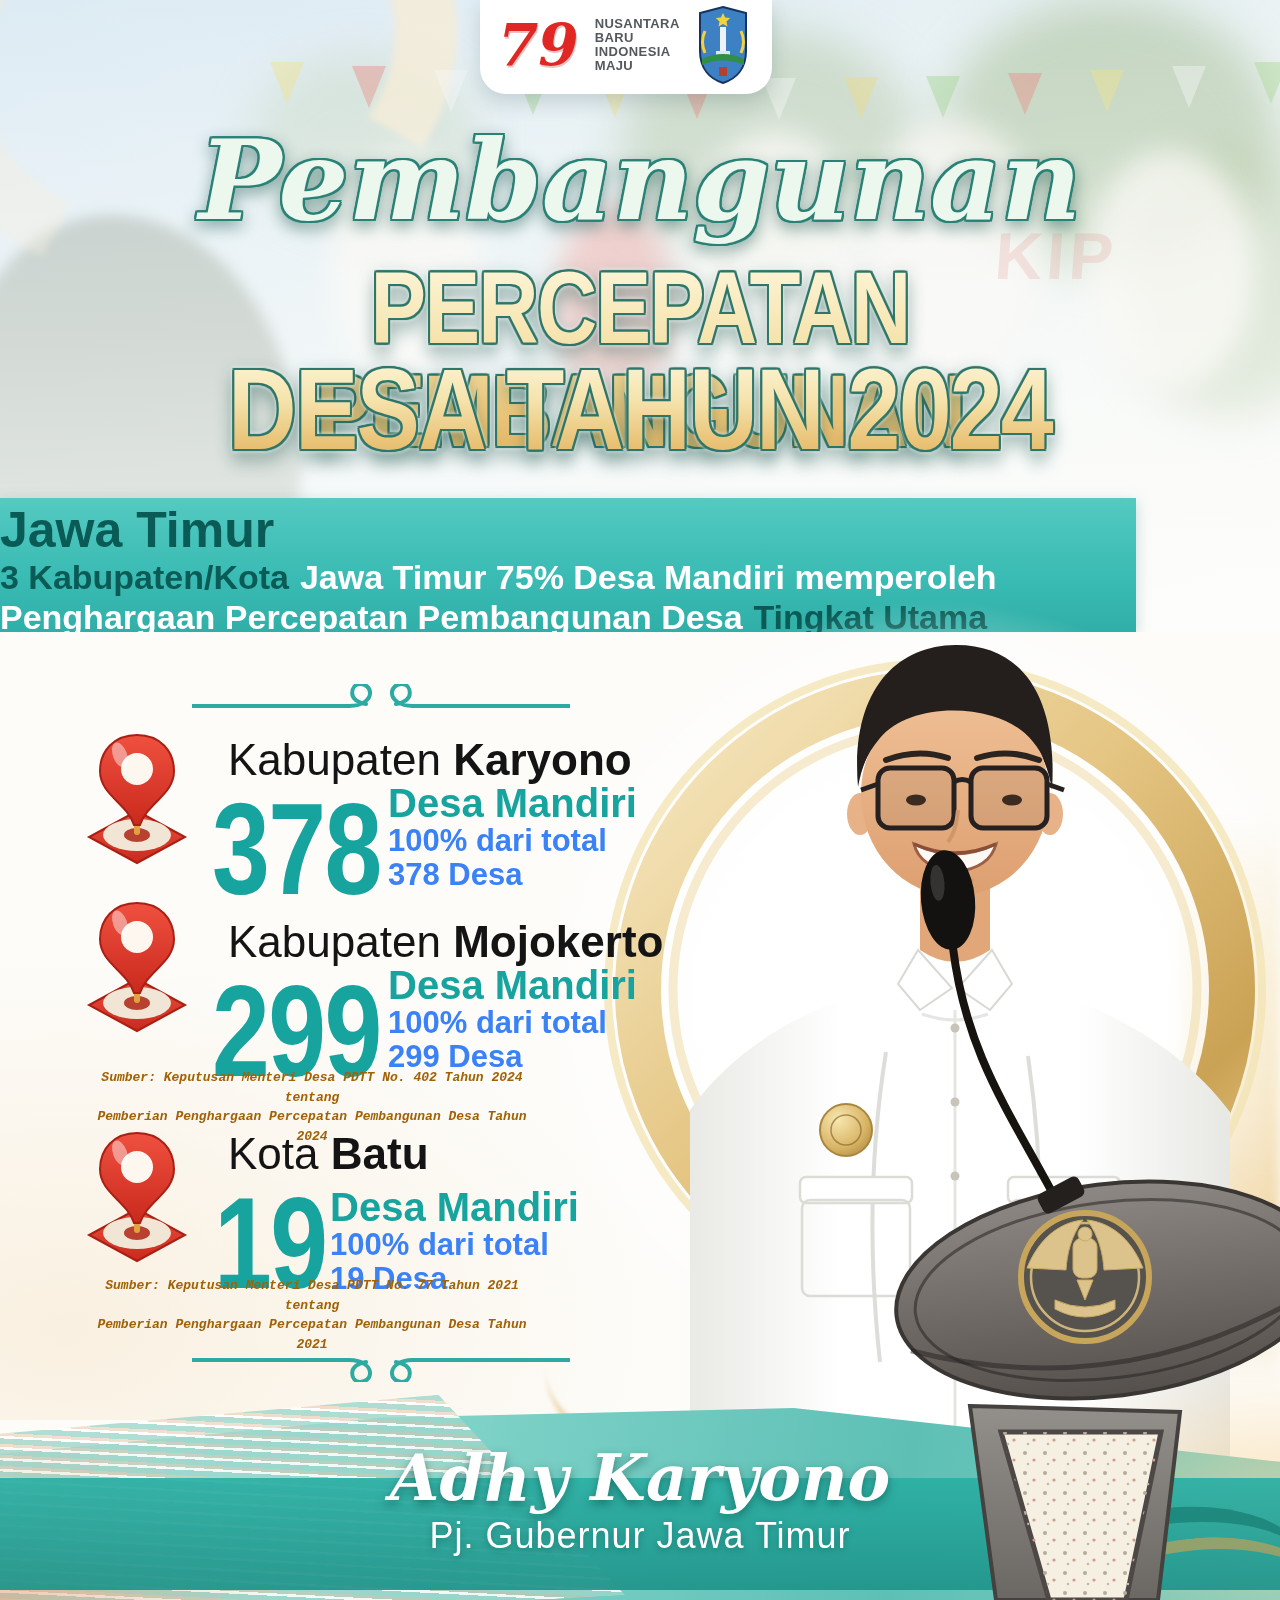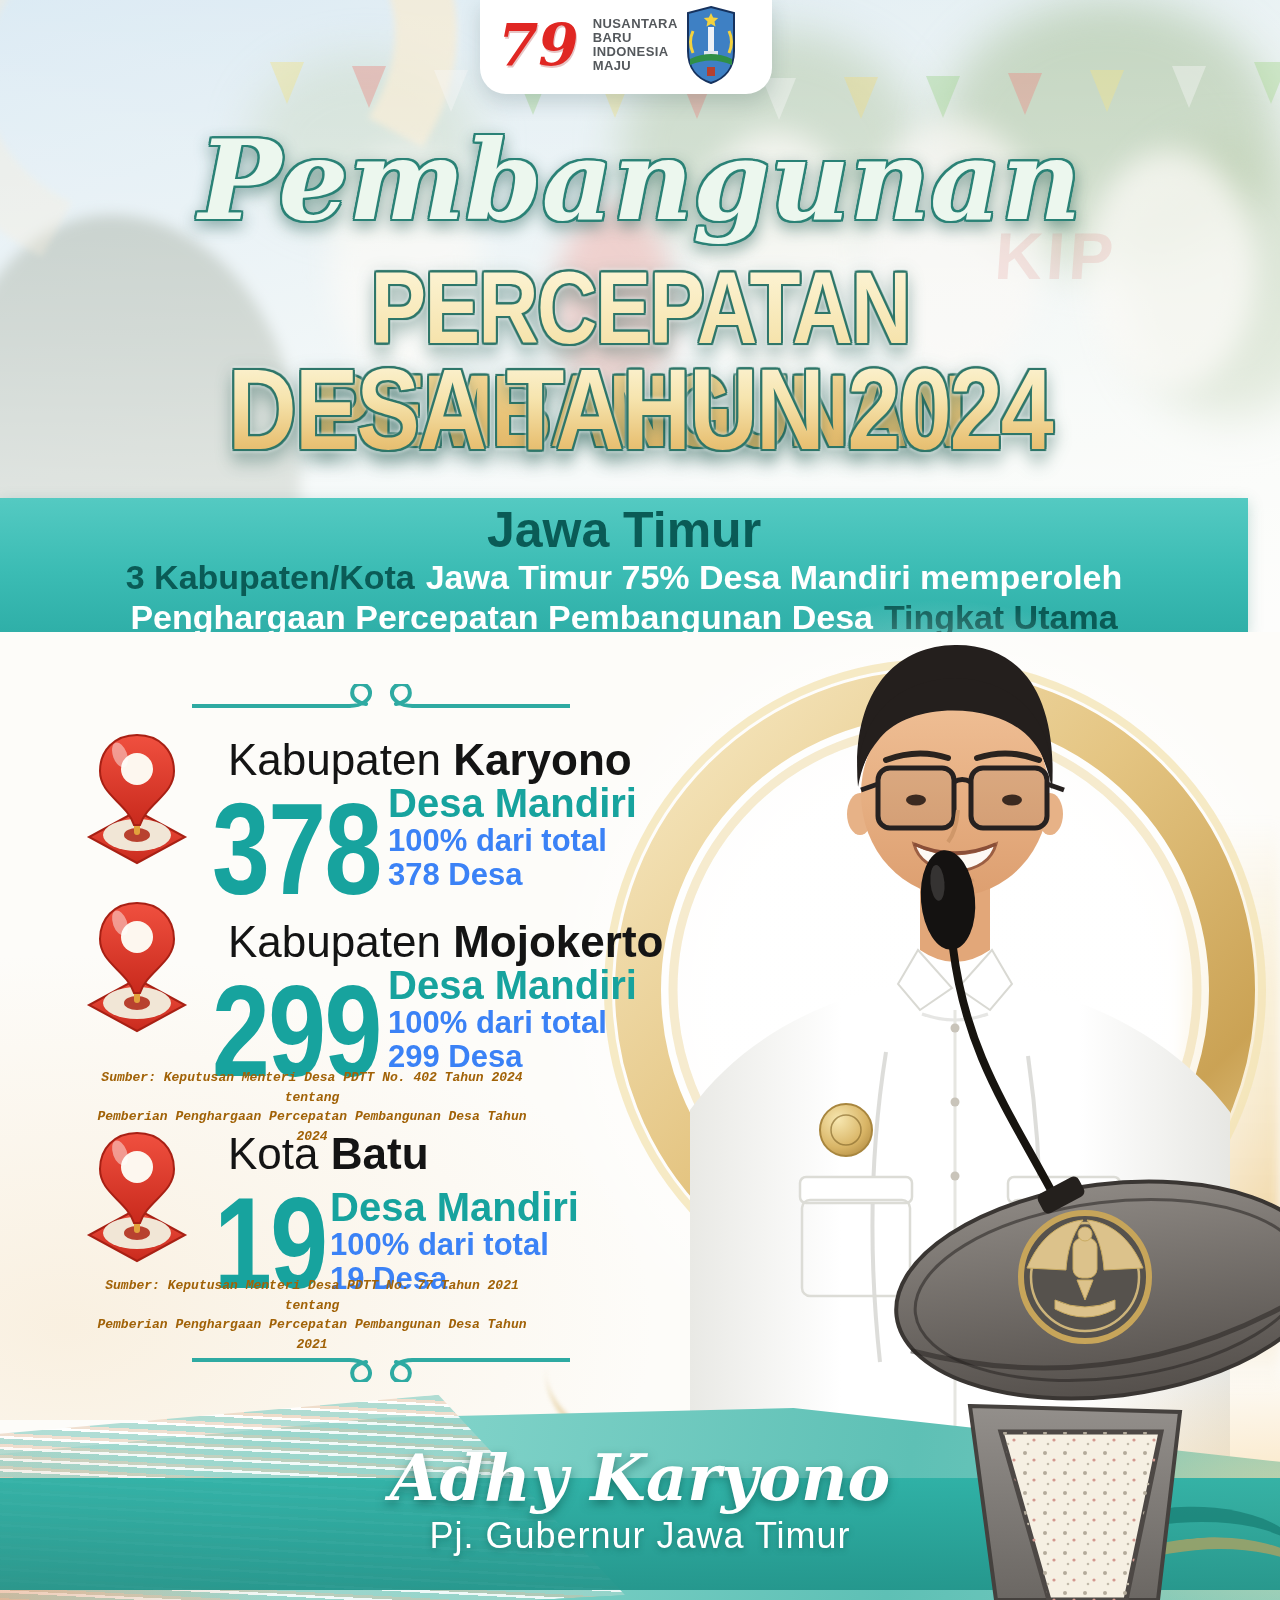--- a/index.html
+++ b/index.html
@@ -18,41 +18,41 @@
     border:62px solid rgba(243,228,197,.78);border-bottom-color:transparent;border-left-color:rgba(243,228,197,.35);
     transform:rotate(-16deg);filter:blur(3px);}
   .wash{left:0;top:0;width:1280px;height:640px;
     background:linear-gradient(180deg,rgba(255,255,255,.28) 0%,rgba(255,255,255,.5) 52%,rgba(255,255,255,.75) 100%);}
   .kip-text{left:995px;top:218px;font-size:66px;font-weight:900;color:rgba(204,82,75,.26);
     letter-spacing:4px;transform:skewX(-4deg);}
   .pennant{position:absolute;width:34px;height:42px;clip-path:polygon(0 0,100% 0,50% 100%);opacity:.42;}
 
   
   .logo-card{left:480px;top:0;width:292px;height:94px;background:#fff;border-radius:0 0 26px 26px;
-    box-shadow:0 8px 20px rgba(30,60,60,.18);display:flex;align-items:center;gap:6px;padding:6px 16px 10px 18px;}
+    box-shadow:0 8px 20px rgba(30,60,60,.18);display:flex;align-items:center;gap:16px;padding:6px 16px 10px 18px;}
   .logo79{font-family:"DejaVu Serif",serif;font-style:italic;font-weight:bold;font-size:58px;
     color:#e02723;line-height:1;text-shadow:1px 2px 0 rgba(160,20,20,.25);}
-  .slogan{font-size:13px;font-weight:800;color:#54585c;line-height:1.08;letter-spacing:.4px;margin-left:8px;}
+  .slogan{font-size:13px;font-weight:800;color:#54585c;line-height:1.08;letter-spacing:.4px;}
 
   
   .script-word{left:0;top:126px;width:1280px;text-align:center;
     font-family:"DejaVu Serif",serif;font-style:italic;font-weight:bold;font-size:110px;line-height:1;
     color:#ecf7ee;
     filter:drop-shadow(2px 0 0 #2a8276) drop-shadow(-2px 0 0 #2a8276) drop-shadow(0 2px 0 #2a8276)
            drop-shadow(0 -2px 0 #2a8276) drop-shadow(0 6px 8px rgba(15,80,70,.45));}
   .gold-line{left:0;width:1280px;text-align:center;font-weight:800;line-height:1;letter-spacing:-2px;
     background:linear-gradient(180deg,#fdf6da 0%,#f6e4ae 40%,#e9c377 78%,#dfb363 100%);
     -webkit-background-clip:text;background-clip:text;color:transparent;
     filter:drop-shadow(2px 0 0 #2e7669) drop-shadow(-2px 0 0 #2e7669) drop-shadow(0 2px 0 #2e7669)
            drop-shadow(0 -2px 0 #2e7669) drop-shadow(0 0 2px rgba(255,255,255,.9)) drop-shadow(0 8px 9px rgba(25,85,75,.4));}
   .t1{top:262px;font-size:97px;transform:scaleX(.86) scaleY(1.06);transform-origin:50% 50%;}
   .t2{top:356px;font-size:108px;transform:scaleX(.88) scaleY(1.06);transform-origin:50% 50%;}
 
   
-  .banner{left:0;top:498px;width:1248px;height:134px;text-align:center;
+  .banner{left:0;top:498px;width:1136px;height:134px;text-align:left;
     background:linear-gradient(180deg,#54cac2 0%,#3bbcb4 55%,#2fafa8 100%);
     box-shadow:0 4px 14px rgba(30,120,110,.25);}
   .banner .region{margin-top:6px;font-size:50px;font-weight:800;color:#0a5b56;line-height:1.05;}
   .banner .bline{font-size:34px;line-height:1.18;color:#ffffff;font-weight:700;}
   .banner .hl{color:#0a5b56;font-weight:800;}
   .banner .hl.first{margin-right:.32em;}
   .banner .hl.last{margin-left:.32em;}
 
   
   .content-bg{left:0;top:632px;width:1280px;height:968px;background:#fdfcf9;}

